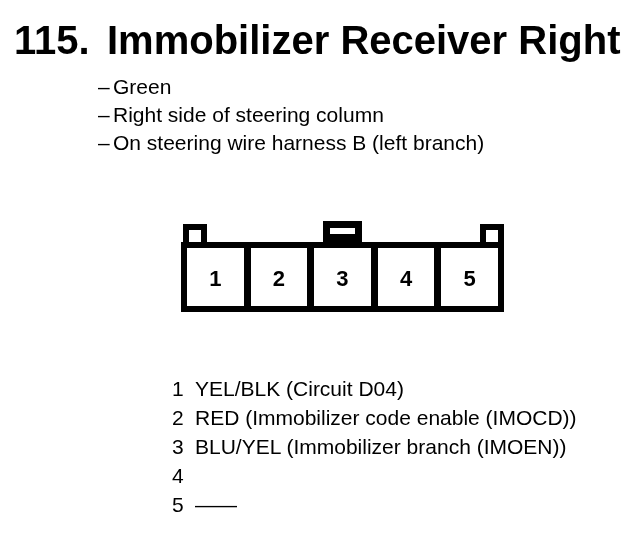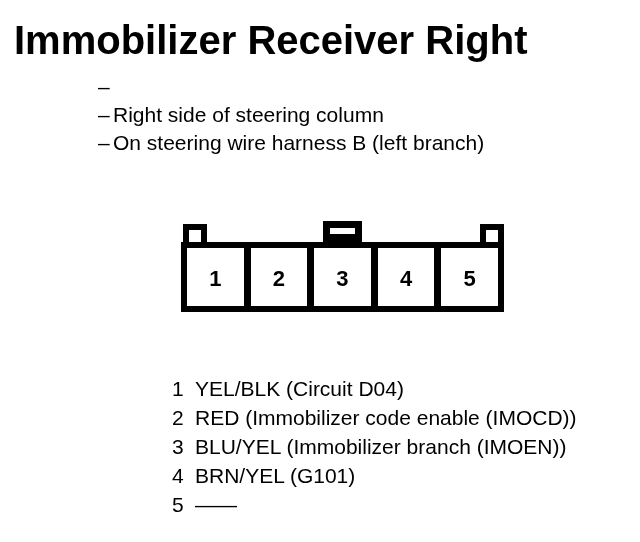--- a/index.html
+++ b/index.html
@@ -102,26 +102,28 @@
   }
   .pin-row { display: flex; white-space: nowrap; }
   .pin-num { width: 23px; }
 </style>
 </head>
 <body>
 
 <div id="canvas">
 
   <div class="title-row">
+    <span class="title-num">115.</span>
     <span class="title-text">Immobilizer Receiver Right</span>
   </div>
 
   <div class="bullets">
     <div class="bullet-row">
       <span class="bullet-dash">–</span>
+      <span>Green</span>
     </div>
     <div class="bullet-row">
       <span class="bullet-dash">–</span>
       <span>Right side of steering column</span>
     </div>
     <div class="bullet-row">
       <span class="bullet-dash">–</span>
       <span>On steering wire harness B (left branch)</span>
     </div>
   </div>
@@ -149,21 +151,20 @@
     <div class="pin-row">
       <span class="pin-num">2</span>
       <span class="pin-desc">RED (Immobilizer code enable (IMOCD))</span>
     </div>
     <div class="pin-row">
       <span class="pin-num">3</span>
       <span class="pin-desc">BLU/YEL (Immobilizer branch (IMOEN))</span>
     </div>
     <div class="pin-row">
       <span class="pin-num">4</span>
-      <span class="pin-desc">BRN/YEL (G101)</span>
     </div>
     <div class="pin-row">
       <span class="pin-num">5</span>
       <span class="pin-desc">——</span>
     </div>
   </div>
 
 </div>
 
 </body></html>

